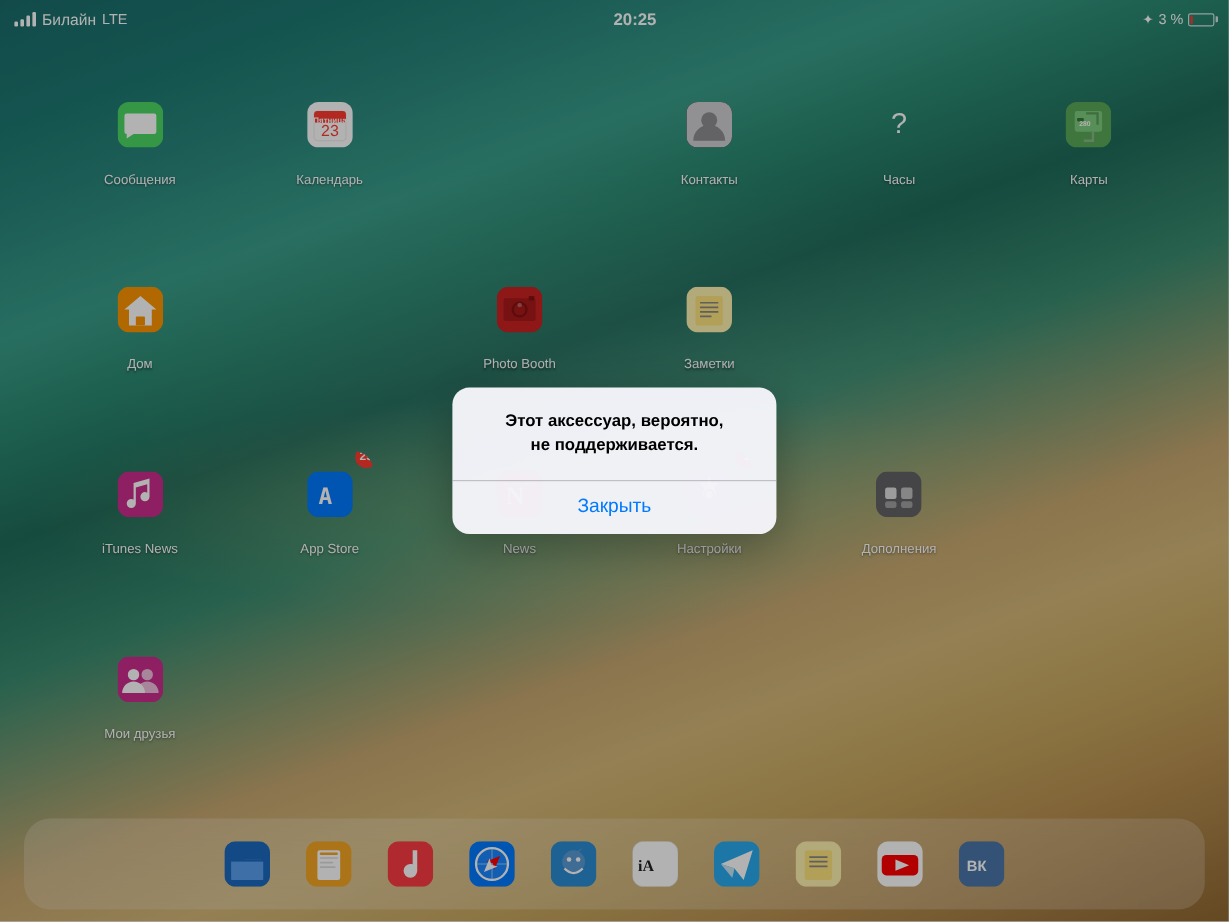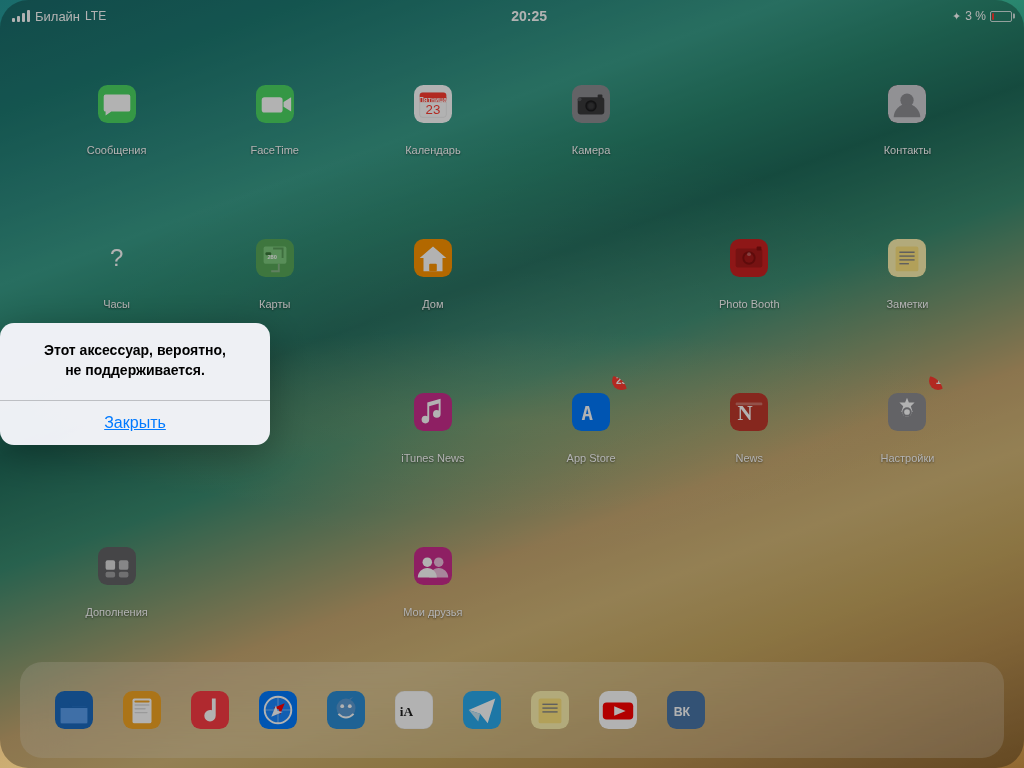--- a/index.html
+++ b/index.html
@@ -134,28 +134,28 @@
       display: flex; align-items: center; justify-content: center;
       padding: 0 4px;
       z-index: 5;
     }
 
     
     #dock {
       position: absolute;
       bottom: 10px;
       left: 20px; right: 20px;
-      height: 96px;
+      height: 76px;
       background: rgba(255,255,255,0.2);
       backdrop-filter: blur(20px);
       -webkit-backdrop-filter: blur(20px);
       border-radius: 22px;
       display: flex;
       align-items: center;
-      justify-content: flex-start;
+      justify-content: center;
       padding: 0 20px;
       z-index: 2;
     }
     .dock-icon {
       display: flex;
       flex-direction: column;
       align-items: center;
       cursor: pointer;
     }
     .dock-icon-img {
@@ -165,22 +165,22 @@
       font-size: 30px;
     }
 
     
     #alert-overlay {
       position: absolute;
       inset: 0;
       background: rgba(0,0,0,0.3);
       display: flex;
       align-items: center;
+      justify-content: center;
       z-index: 100;
-      border-radius: 28px;
     }
     #alert-dialog {
       background: rgba(245,245,250,0.97);
       border-radius: 14px;
       width: 270px;
       overflow: hidden;
       box-shadow: 0 10px 40px rgba(0,0,0,0.3);
     }
     #alert-title {
       padding: 18px 16px 6px;
@@ -195,21 +195,20 @@
       background: rgba(0,0,0,0.2);
       margin-top: 14px;
     }
     #alert-button {
       padding: 13px;
       text-align: center;
       color: #007aff;
       font-size: 16px;
       font-weight: 400;
       cursor: pointer;
-      text-decoration: underline;
     }
   </style>
 </head>
 <body>
 
 <div id="wallpaper"></div>
 
 <div id="status-bar">
   <div id="status-left">
     <div class="signal-bars">
@@ -238,56 +237,30 @@
           <rect width="40" height="40" rx="10" fill="#4cd964"></rect>
           <path d="M8 10h24a2 2 0 012 2v14a2 2 0 01-2 2H14l-6 4v-4a2 2 0 01-2-2V12a2 2 0 012-2z" fill="white"></path>
         </svg>
 
       </div>
       <span class="app-label">Сообщения</span>
     </div>
     <div class="app-icon">
       <div class="app-icon-img">
         <svg viewBox="0 0 40 40" width="38" height="38">
-          <rect width="40" height="40" rx="10" fill="#4cd964"></rect>
-          <rect x="6" y="13" width="22" height="16" rx="3" fill="white"></rect>
-          <polygon points="29,18 37,13 37,28 29,23" fill="white"></polygon>
-        </svg>
-
-      </div>
-      <span class="app-label">FaceTime</span>
-    </div>
-    <div class="app-icon">
-      <div class="app-icon-img">
-        <svg viewBox="0 0 40 40" width="38" height="38">
           <rect width="40" height="40" rx="10" fill="white"></rect>
           <rect x="6" y="8" width="28" height="26" rx="3" fill="white" stroke="#ddd" stroke-width="0.5"></rect>
           <rect x="6" y="8" width="28" height="10" rx="3" fill="#ff3b30"></rect>
           <rect x="6" y="13" width="28" height="5" rx="0" fill="#ff3b30"></rect>
           <text x="20" y="18" font-size="7" fill="white" text-anchor="middle" font-weight="600">Пятница</text>
           <text x="20" y="30" font-size="14" fill="#ff3b30" text-anchor="middle" font-weight="300">23</text>
         </svg>
 
       </div>
       <span class="app-label">Календарь</span>
-    </div>
-    <div class="app-icon">
-      <div class="app-icon-img">
-        <svg viewBox="0 0 40 40" width="38" height="38">
-          <rect width="40" height="40" rx="10" fill="#8e8e93"></rect>
-          <rect x="6" y="13" width="28" height="18" rx="3" fill="#3a3a3c"></rect>
-          <circle cx="20" cy="22" r="6" fill="#1c1c1e"></circle>
-          <circle cx="20" cy="22" r="4.5" fill="#2c2c2e"></circle>
-          <circle cx="20" cy="22" r="3" fill="#3a3a3c"></circle>
-          <rect x="27" y="10" width="5" height="4" rx="1" fill="#3a3a3c"></rect>
-          <circle cx="8" cy="15" r="2" fill="#5a5a5e"></circle>
-        </svg>
-
-      </div>
-      <span class="app-label">Камера</span>
     </div>
     <div class="app-icon"></div>
     <div class="app-icon">
       <div class="app-icon-img">
         <svg viewBox="0 0 40 40" width="38" height="38">
           <rect width="40" height="40" rx="10" fill="linear-gradient(180deg,#c0c0c0,#e8e8e8)"></rect>
           <rect width="40" height="40" rx="10" fill="#d0d0d5"></rect>
           <circle cx="20" cy="16" r="7" fill="#8e8e93"></circle>
           <path d="M6 34c0-7.7 6.3-14 14-14s14 6.3 14 14" fill="#8e8e93"></path>
         </svg>

